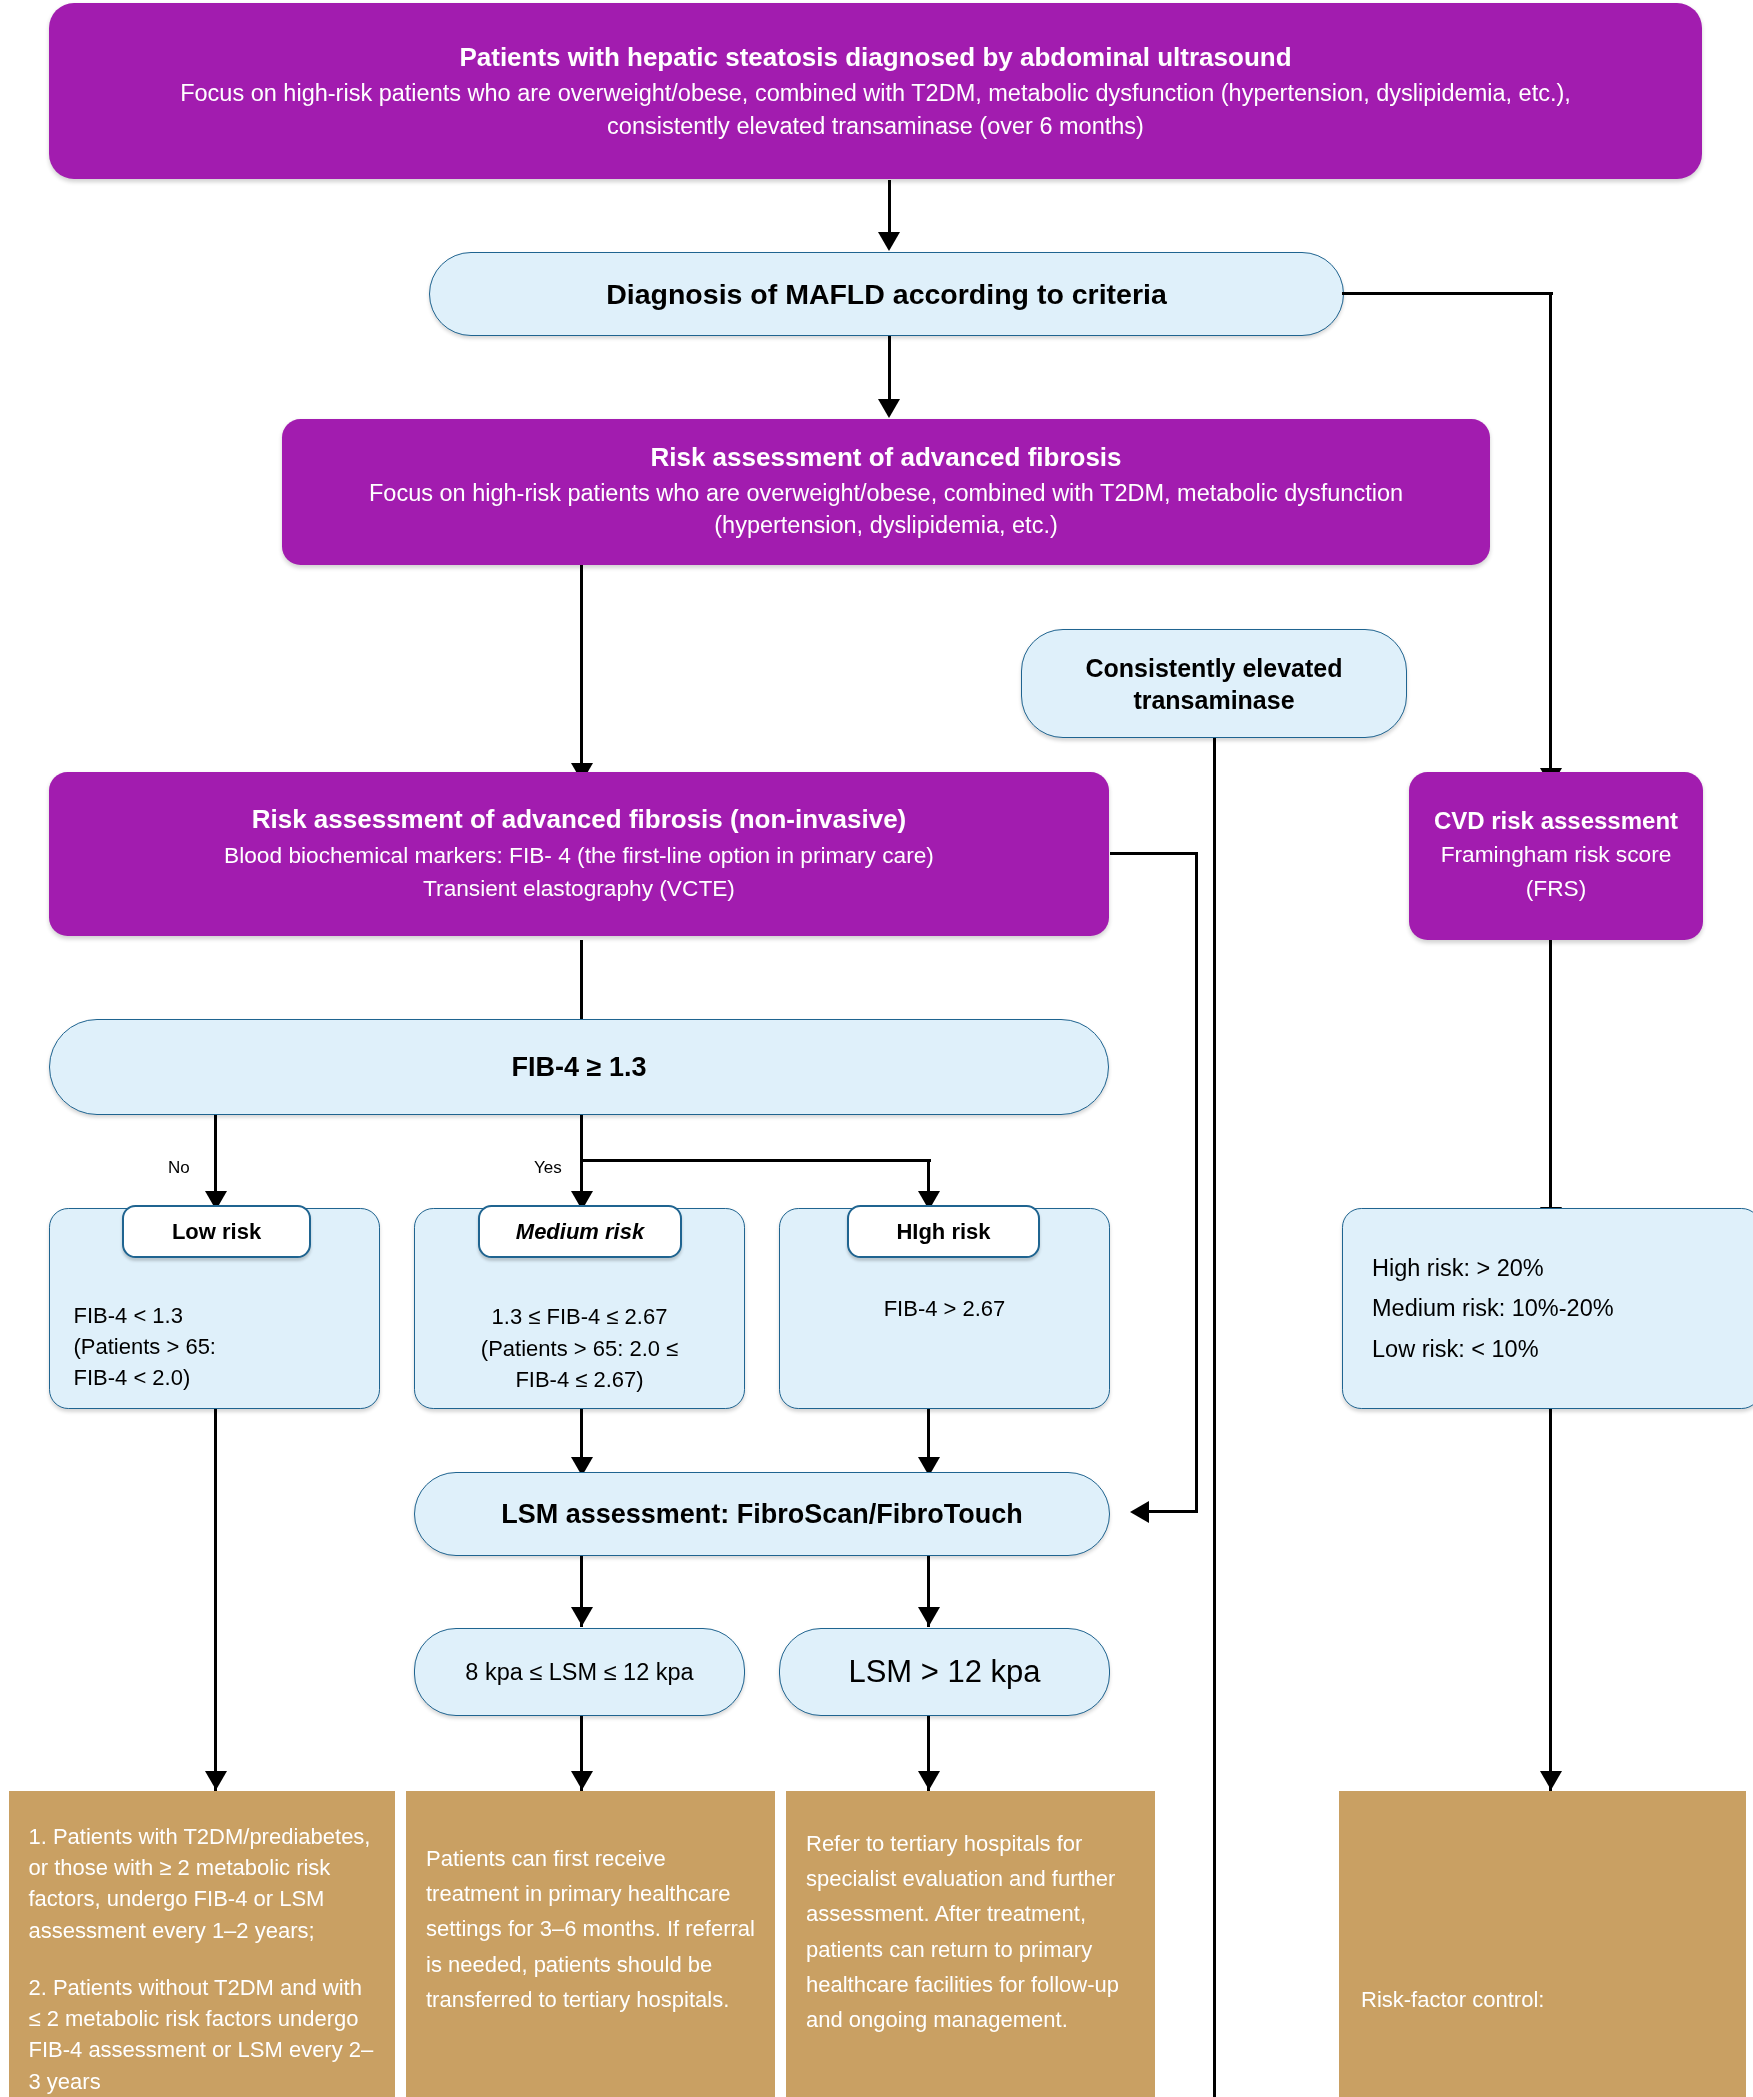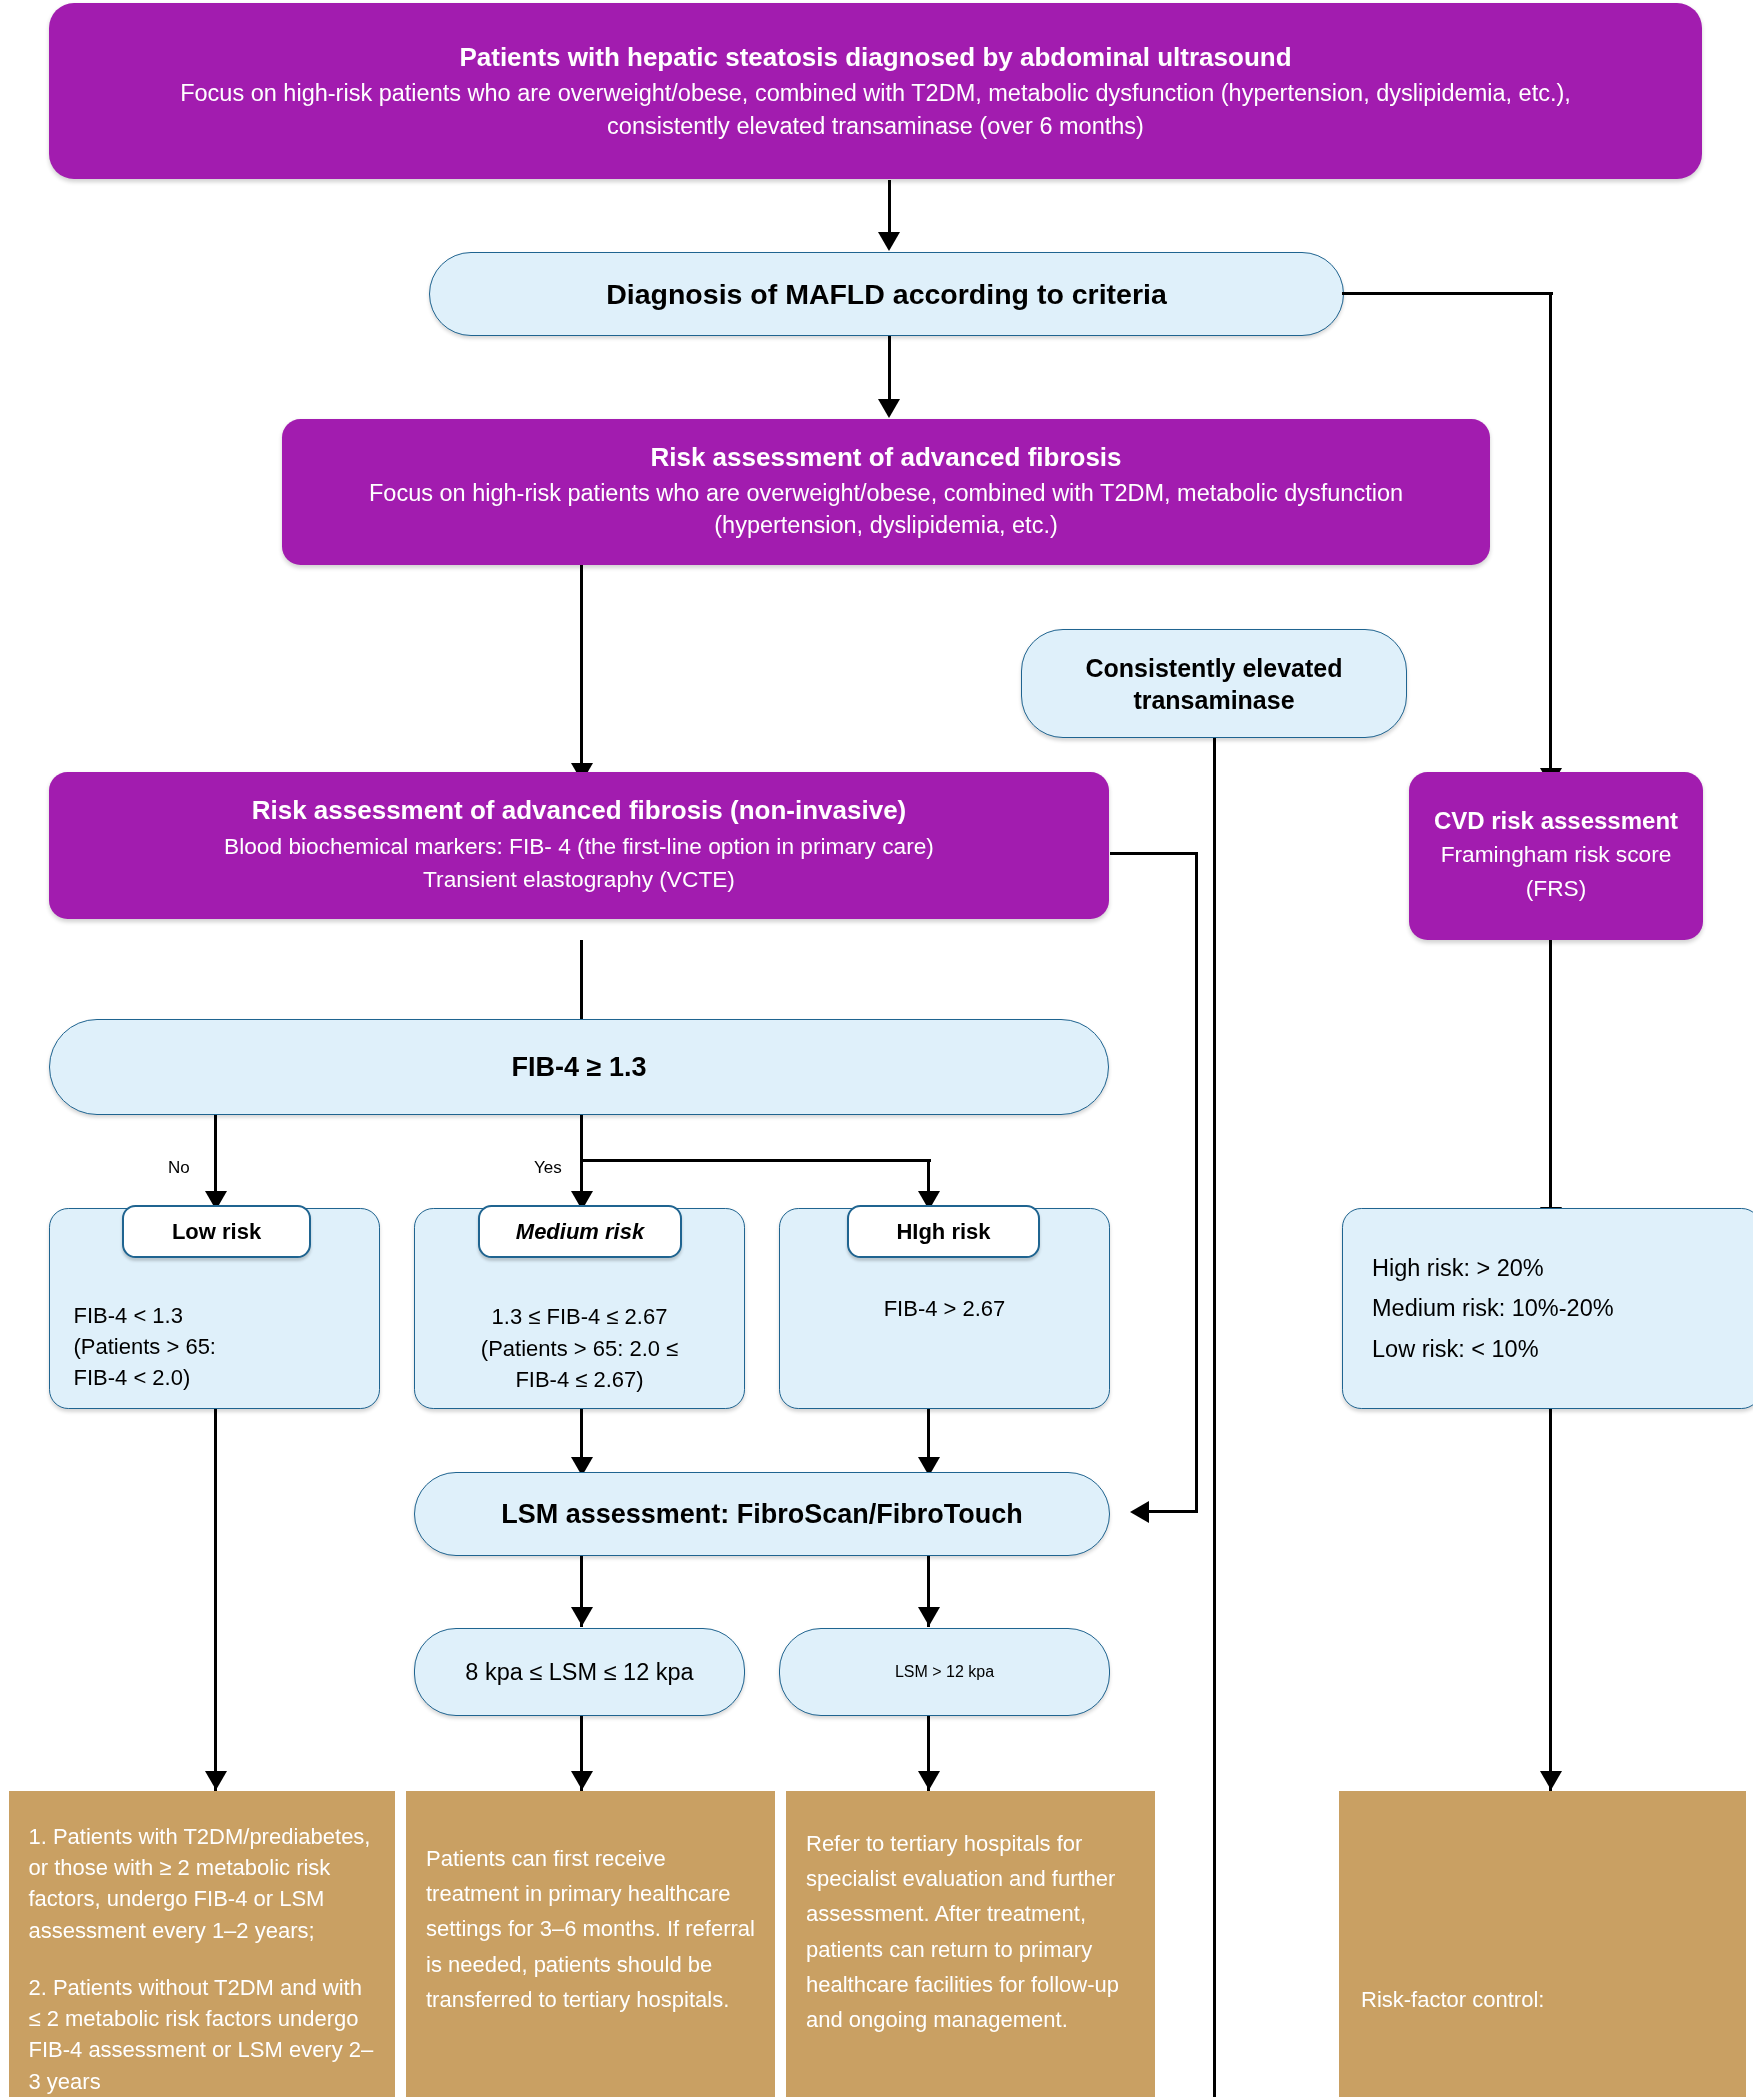--- a/index.html
+++ b/index.html
@@ -68,21 +68,21 @@
 
   <div class="ln vl" style="left:580px;top:565px;height:199px;"></div>
   <div class="arrowdn" style="left:571px;top:763px;"></div>
 
   <div class="node light" style="left:1021px;top:629px;width:386px;height:109px;border-radius:42px;padding:0 21px;">
     <div class="title" style="font-size:25px;line-height:1.28;">Consistently elevated transaminase</div>
   </div>
 
   <div class="ln vl" style="left:1213px;top:738px;height:1433px;"></div>
 
-  <div class="node dark sq" style="left:49px;top:772px;width:1060px;height:147px;padding:10px 25px;">
+  <div class="node dark sq" style="left:49px;top:772px;width:1060px;height:164px;padding:10px 25px;">
     <div class="title" style="font-size:26px;">Risk assessment of advanced fibrosis (non-invasive)</div>
     <div class="sub" style="font-size:22.7px;line-height:1.45;margin-top:4.2px;">Blood biochemical markers: FIB- 4 (the first-line option in primary care)</div>
     <div class="sub" style="font-size:22.7px;line-height:1.45;">Transient elastography (VCTE)</div>
   </div>
 
   <div class="ln hl" style="left:1110px;top:852px;width:88px;"></div>
   <div class="ln vl" style="left:1195px;top:852px;height:661px;"></div>
   <div class="ln hl" style="left:1149px;top:1510px;width:47px;"></div>
   <div class="arrowlf" style="left:1130px;top:1501px;"></div>
 
@@ -157,21 +157,21 @@
   <div class="ln vl" style="left:580px;top:1556px;height:71px;"></div>
   <div class="arrowdn" style="left:571px;top:1607px;"></div>
 
   <div class="ln vl" style="left:927px;top:1556px;height:71px;"></div>
   <div class="arrowdn" style="left:918px;top:1607px;"></div>
 
   <div class="node light" style="left:414px;top:1628px;width:331px;height:88px;border-radius:42px;">
     <div style="font-size:23.5px;">8 kpa ≤ LSM ≤ 12 kpa</div>
   </div>
   <div class="node light" style="left:779px;top:1628px;width:331px;height:88px;border-radius:42px;">
-    <div style="font-size:16px;">LSM &gt; 12 kpa</div>
+    <div style="font-size:31px;">LSM &gt; 12 kpa</div>
   </div>
 
   <div class="ln vl" style="left:580px;top:1716px;height:76px;"></div>
   <div class="arrowdn" style="left:571px;top:1771px;"></div>
 
   <div class="ln vl" style="left:927px;top:1716px;height:76px;"></div>
   <div class="arrowdn" style="left:918px;top:1771px;"></div>
 
   <div class="node light" style="left:1342px;top:1208px;width:419px;height:201px;border-radius:19.3px;align-items:flex-start;padding-left:29px;">
     <div style="font-size:23.5px;line-height:1.72;text-align:left;">High risk:  &gt; 20%</div>

